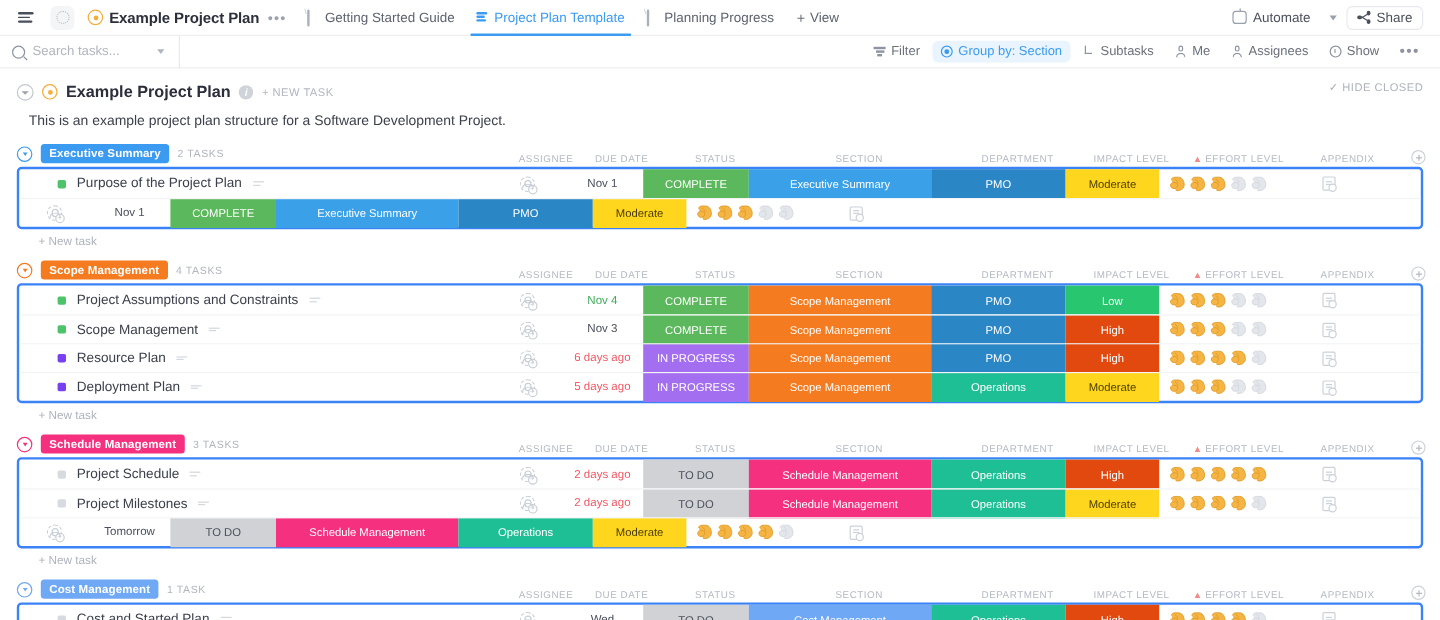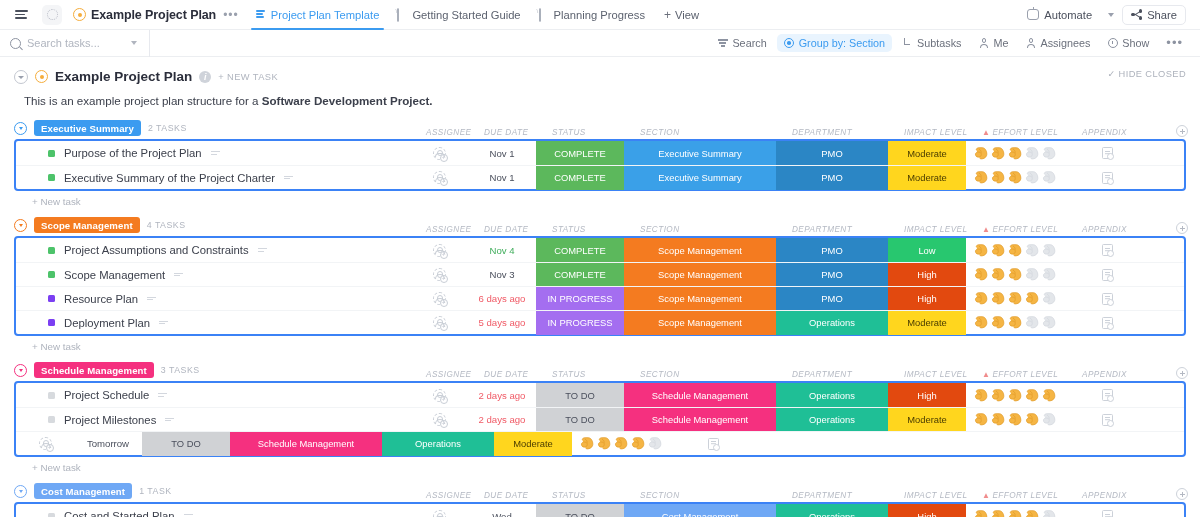--- a/index.html
+++ b/index.html
@@ -134,40 +134,40 @@
     display:flex;align-items:center;justify-content:center;flex:none;cursor:pointer;
   }
   .caret-circle:after{content:"";width:0;height:0;border-left:3px solid transparent;border-right:3px solid transparent;border-top:3.5px solid #9aa0ad;margin-top:1px;}
   .ph-title{font-size:13.5px;font-weight:bold;color:#2b2e3b;}
   .info-ico{
     width:12px;height:12px;border-radius:50%;background:#cfd3da;color:#fff;
     font-size:9px;font-weight:bold;display:flex;align-items:center;justify-content:center;font-style:italic;
   }
   .newtask-top{font-size:9.3px;color:#b0b5bf;letter-spacing:0.4px;cursor:pointer;}
   .ph-desc{font-size:11.6px;color:#3c404c;margin:10px 0 0 10px;}
-  .ph-desc b{font-weight:bold;}
+  .ph-desc b{font-weight:normal;}
   .hide-closed{
     position:absolute;right:14px;top:68px;font-size:9.3px;color:#adb2bc;letter-spacing:0.4px;cursor:pointer;
   }
 
   
   .board{ margin-top:10px; position:relative;}
   .group{ margin-bottom:2px; }
 
   .grp-head{ display:flex;align-items:center;height:22px;padding-left:14px;gap:7px;}
   .grp-caret{ width:13px;height:13px;border:1.3px solid;border-radius:50%;display:flex;align-items:center;justify-content:center;flex:none;cursor:pointer;}
   .grp-caret:after{content:"";width:0;height:0;border-left:2.6px solid transparent;border-right:2.6px solid transparent;border-top:3.2px solid;margin-top:1px;}
   .grp-tag{
     font-size:9.6px;font-weight:bold;color:#fff;border-radius:3px;padding:2.5px 7px;letter-spacing:0.1px;white-space:nowrap;cursor:pointer;
   }
   .grp-count{font-size:8.8px;color:#b0b5bf;letter-spacing:0.5px;}
 
   .cols{ display:flex; align-items:flex-end; height:18px; margin-left:auto; }
   .grp-head .cols{ position:absolute; right:0; }
-  .col-h{ font-size:8.2px;color:#b4b9c3;letter-spacing:0.45px;font-style:italic;}
+  .col-h{ font-size:8.2px;color:#b4b9c3;letter-spacing:0.45px;text-align:center;}
 
   .rows{ background:#fff; border:2px solid #3b82f6; border-radius:4px; margin:0 14px 0 14px; }
 
   .row{ display:flex; align-items:center; height:24px; position:relative; }
   .row + .row { border-top:1px solid #f2f4f6; }
   .row-left{ display:flex;align-items:center;gap:9px;padding-left:32px;flex:1;min-width:0;}
   .pri{ width:7px;height:7px;border-radius:1.5px;flex:none;}
   .task-name{font-size:11.3px;color:#3c404c;white-space:nowrap;}
   .lines-ico{ width:9px;height:8px;display:flex;flex-direction:column;gap:1.3px;justify-content:center;flex:none;}
   .lines-ico i{display:block;height:1.2px;background:#d3d7de;}
@@ -234,33 +234,33 @@
 
   <div class="doc-title-wrap">
     <div class="doc-badge">
         <i></i>
       </div>
     <span class="doc-title">Example Project Plan</span>
     <span class="dots">•••</span>
   </div>
 
   <div class="tabs">
+    <div class="tab">
+      <span class="tab-ico"><span class="sup">\</span><span class="ico-doc"></span></span>
+      <span>Getting Started Guide</span>
+    </div>
     <div class="tab active">
       <span class="tab-ico">
           <span class="ico-list">
             <i></i>
             <i></i>
             <i></i>
           </span>
         </span>
       <span>Project Plan Template</span>
-    </div>
-    <div class="tab">
-      <span class="tab-ico"><span class="sup">\</span><span class="ico-doc"></span></span>
-      <span>Getting Started Guide</span>
     </div>
     <div class="tab">
       <span class="tab-ico"><span class="sup">\</span><span class="ico-doc"></span></span>
       <span>Planning Progress</span>
     </div>
     <div class="addview">
       <span style="font-size:12px;color:#6b707c;">+</span>
       <span>View</span>
     </div>
   </div>
@@ -293,21 +293,21 @@
 
   <div class="subright">
     <div class="sb">
       <span class="sb-ico">
           <span class="filter-ico">
             <i></i>
             <i></i>
             <i></i>
           </span>
         </span>
-      <span>Search</span>
+      <span>Filter</span>
     </div>
     <div class="sb highlight">
       <span class="sb-ico">
           <span class="group-ico"></span>
         </span>
       <span>Group by: Section</span>
     </div>
     <div class="sb">
       <span class="sb-ico">
           <span class="sub-ico">
@@ -431,28 +431,20 @@
                 <path d="M7 4c2 1 3 3 3 5" fill="none" stroke="#d2d6dc" stroke-width="1"></path>
               </svg>
             </div>
             <div class="cell c-appendix">
               <span class="appendix-ico"></span>
             </div>
             <div class="cell c-plus"></div>
           </div>
         </div>
         <div class="row">
-          <div class="row-left">
-            <span class="pri" style="background:#4dc36a"></span>
-            <span class="task-name">Executive Summary of the Project Charter</span>
-            <span class="lines-ico">
-              <i></i>
-              <i></i>
-            </span>
-          </div>
           <div class="cells">
             <div class="cell assignee">
               <span class="av">
                 <span class="av-plus">+</span>
               </span>
             </div>
             <div class="cell due">Nov 1</div>
             <div class="cell c-status tint" style="background:#5cb85c;color:#fff">COMPLETE</div>
             <div class="cell c-section tint" style="background:#3aa0e8">Executive Summary</div>
             <div class="cell c-department tint" style="background:#2b86c5">PMO</div>

